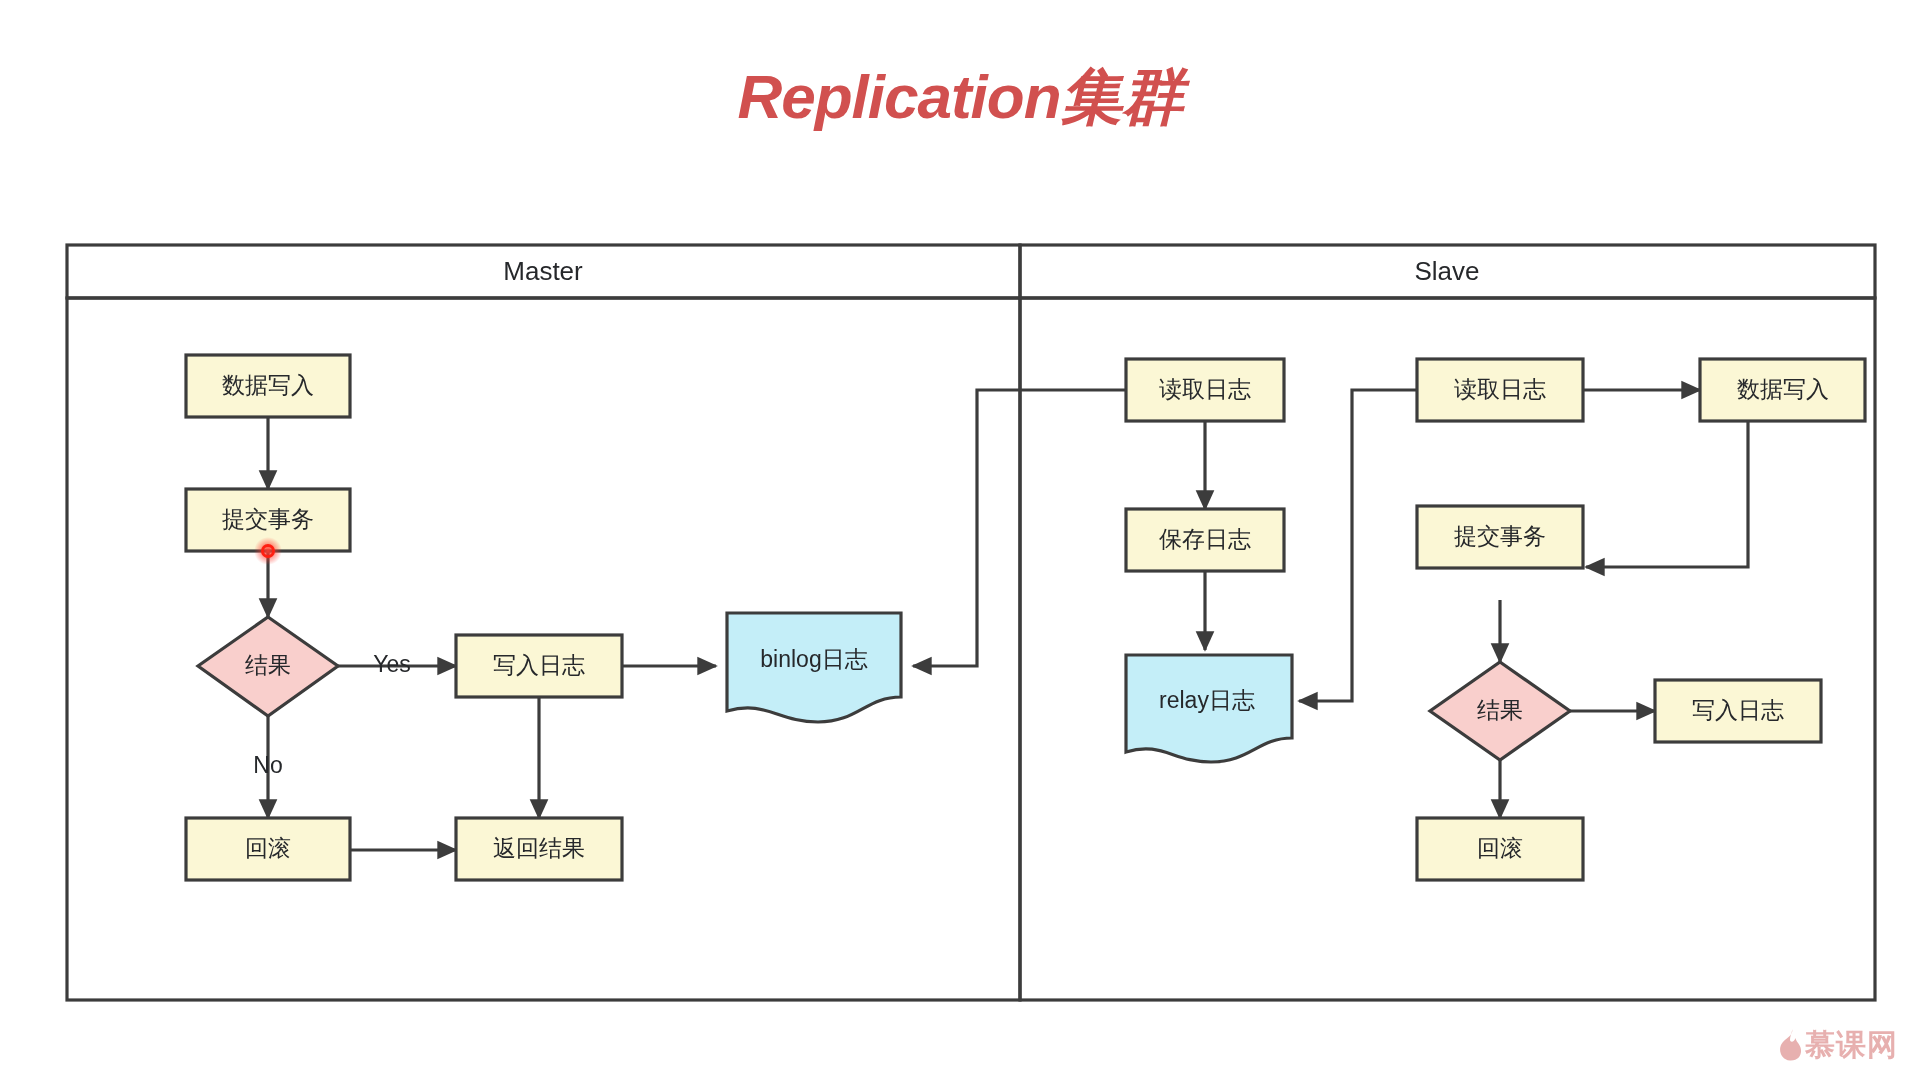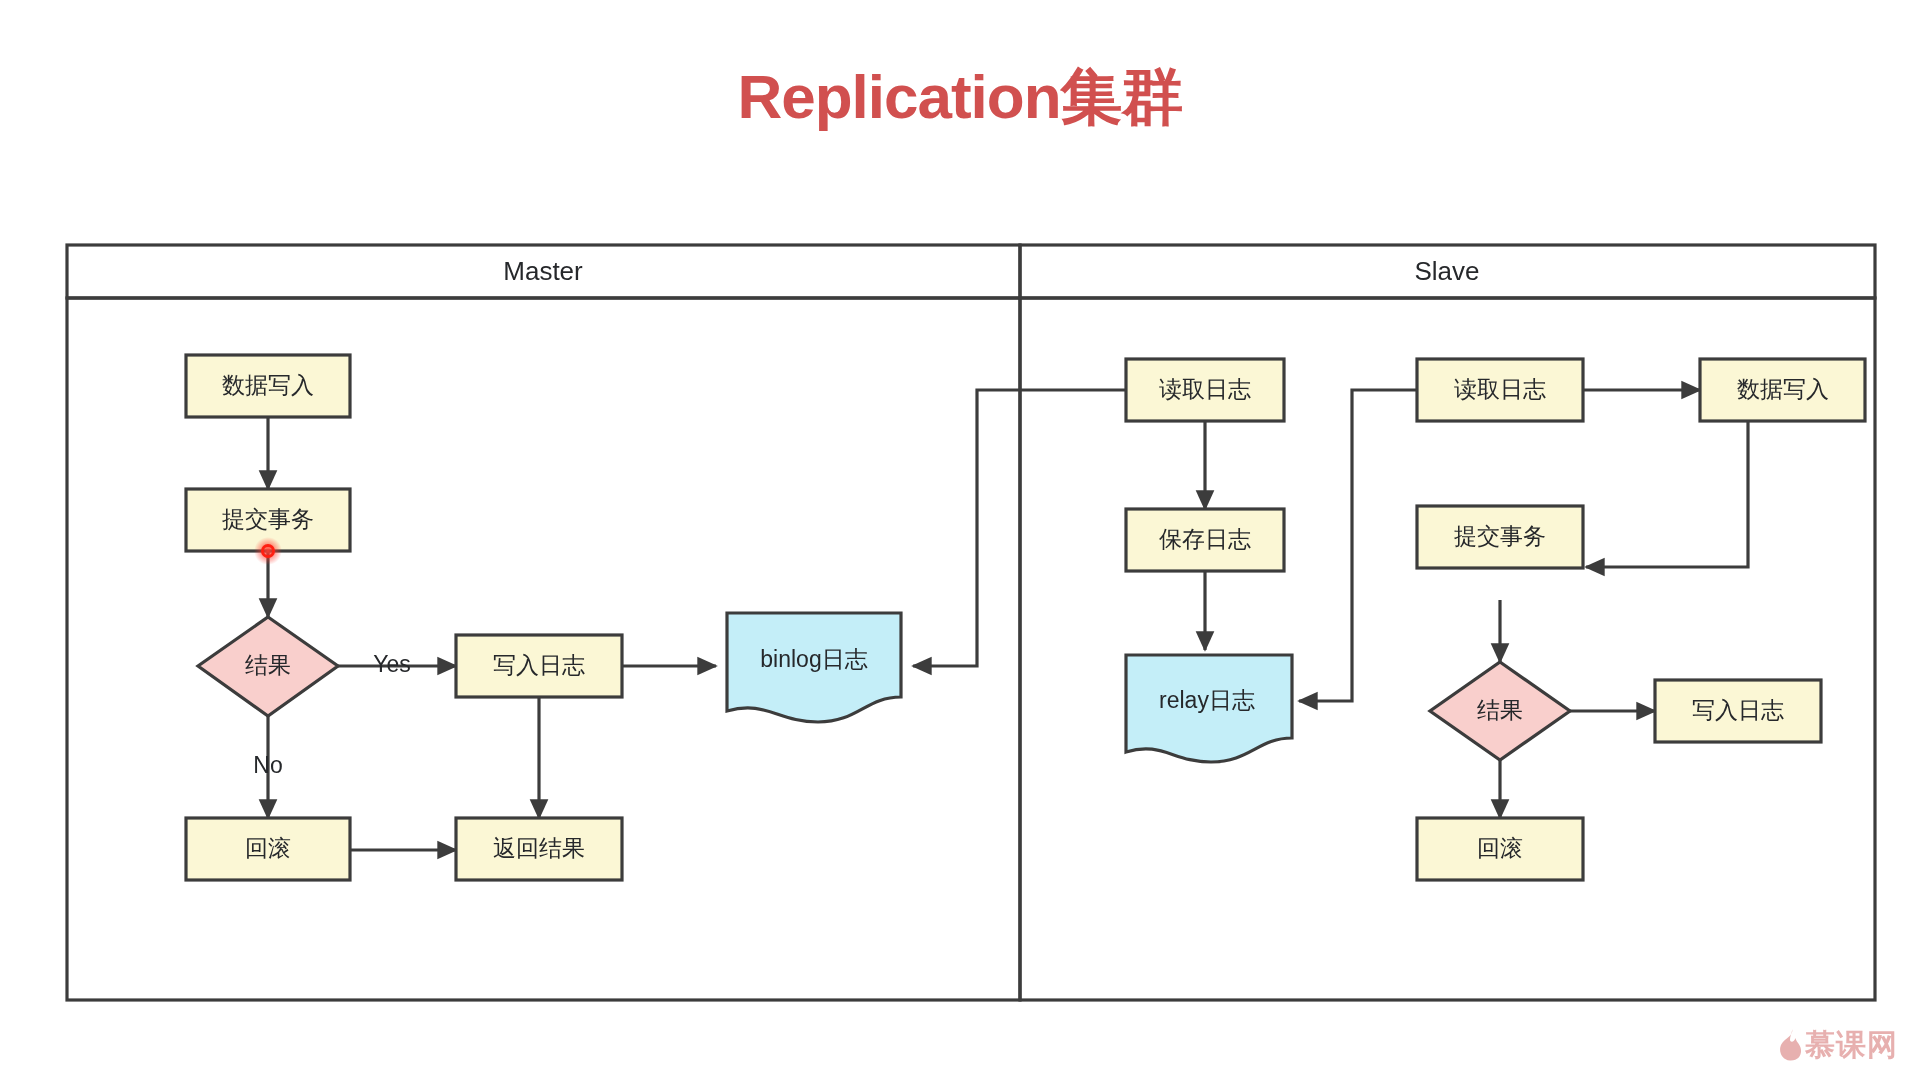--- a/index.html
+++ b/index.html
@@ -22,20 +22,21 @@
     left: 0;
     top: 66px;
     width: 1920px;
     text-align: center;
     font-size: 62px;
     font-weight: bold;
     color: #d1504f;
     letter-spacing: -1px;
     line-height: 1;
     white-space: nowrap;
+    font-style: italic;
   }
   svg#flow {
     position: absolute;
     left: 0;
     top: 0;
     width: 1920px;
     height: 1080px;
   }
   .node-label {
     font-family: "Liberation Sans", "DejaVu Sans", sans-serif;

